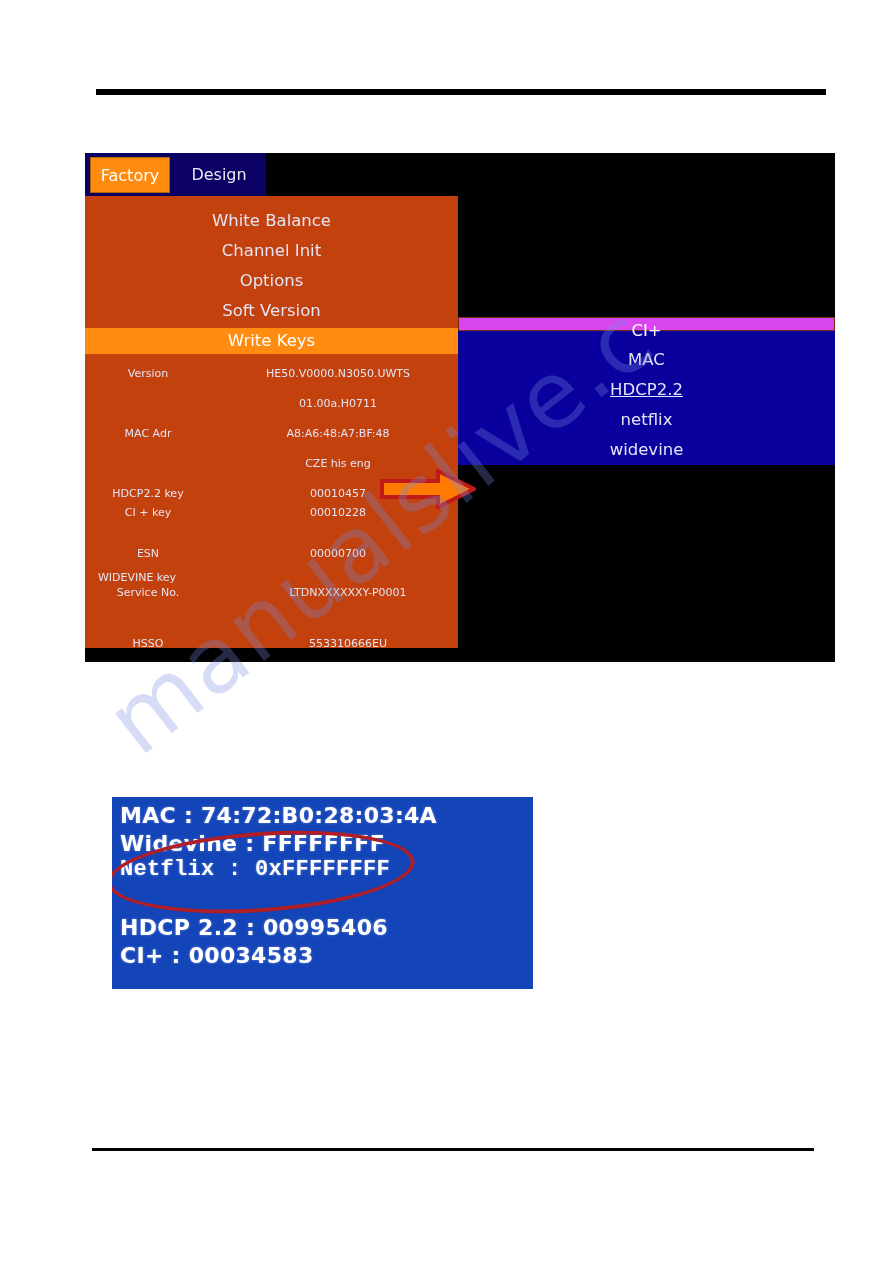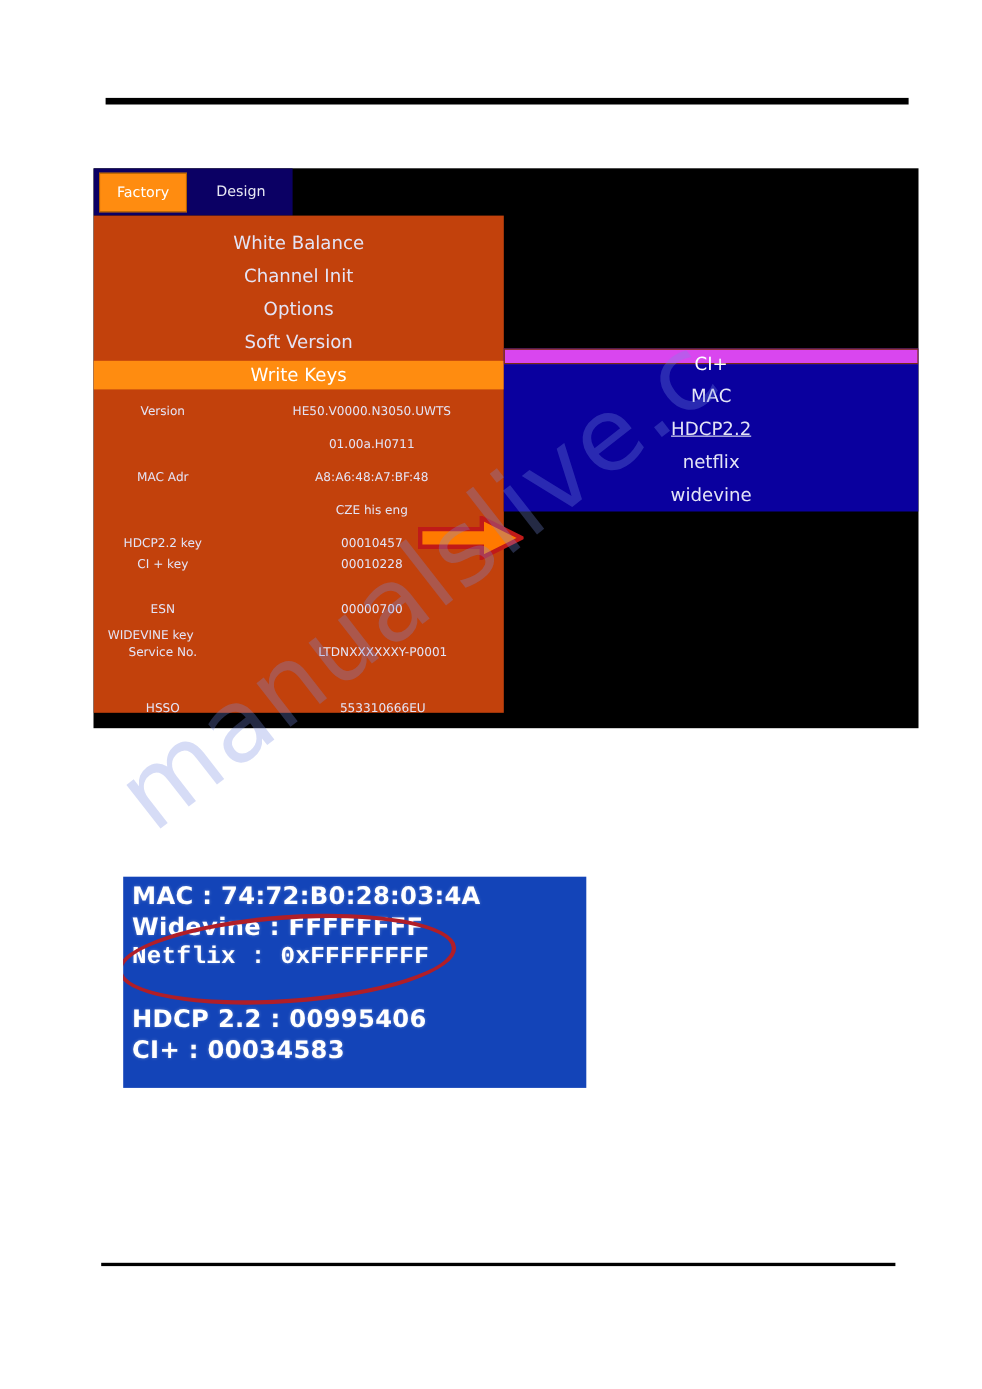--- a/index.html
+++ b/index.html
@@ -80,21 +80,21 @@
     height: 43px;
     background: #0b0064;
   }
   .tab {
     position: absolute;
     top: 4px;
     height: 36px;
     line-height: 36px;
     text-align: center;
     color: #e8e8f4;
-    font-size: 13px;
+    font-size: 16px;
     font-family: "DejaVu Sans", sans-serif;
   }
   .tab-active {
     left: 5px;
     width: 80px;
     background: #ff8c10;
     border: 1px solid #b06000;
     box-sizing: border-box;
     color: #ffffff;
   }

